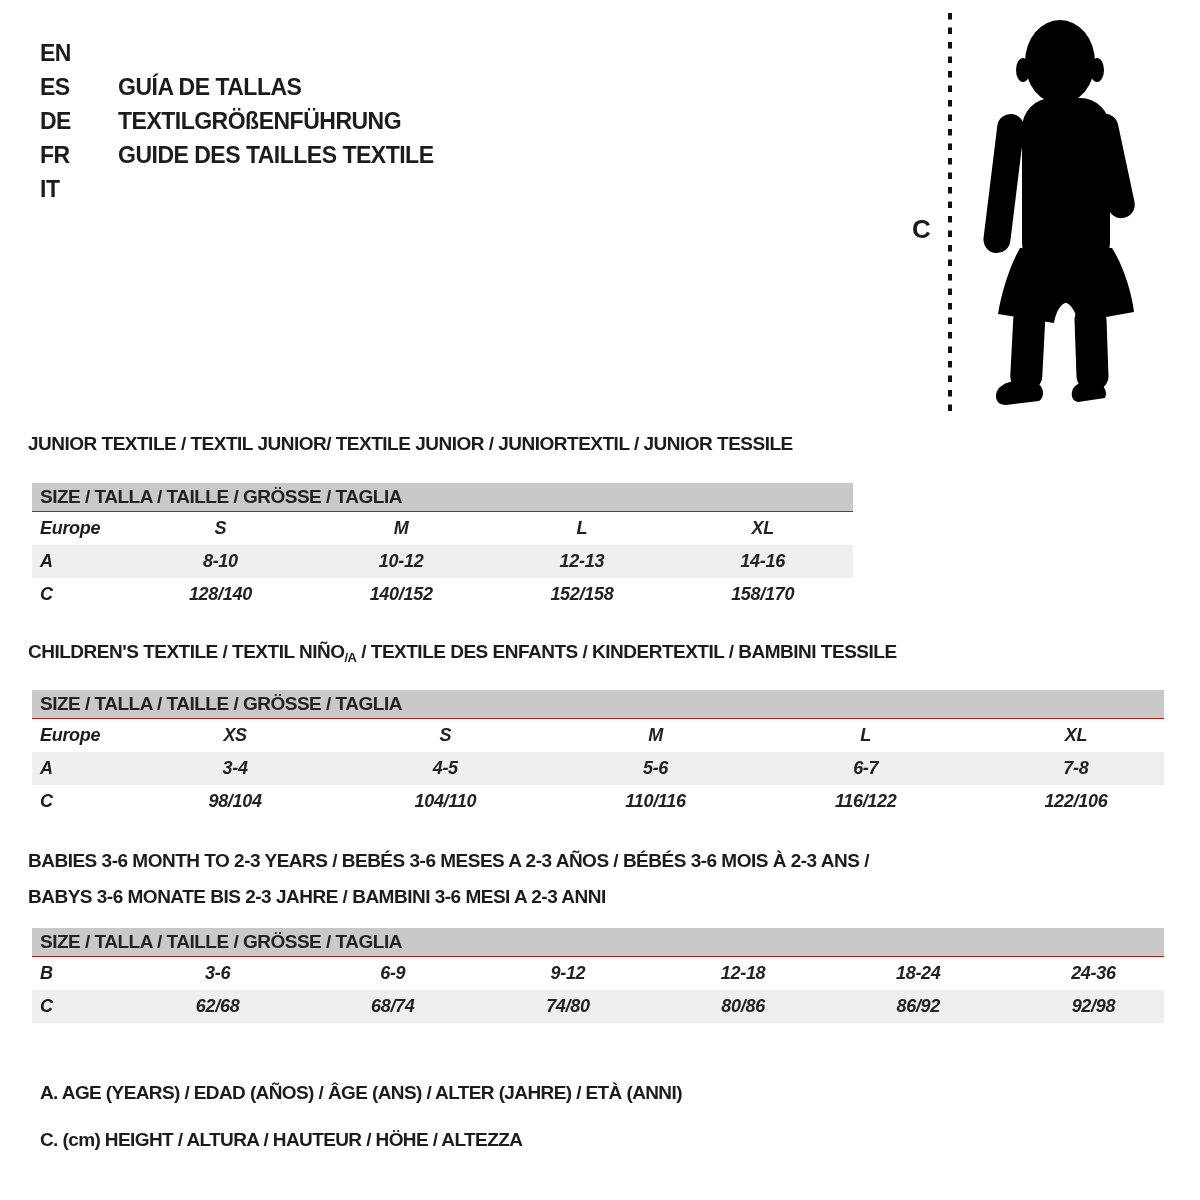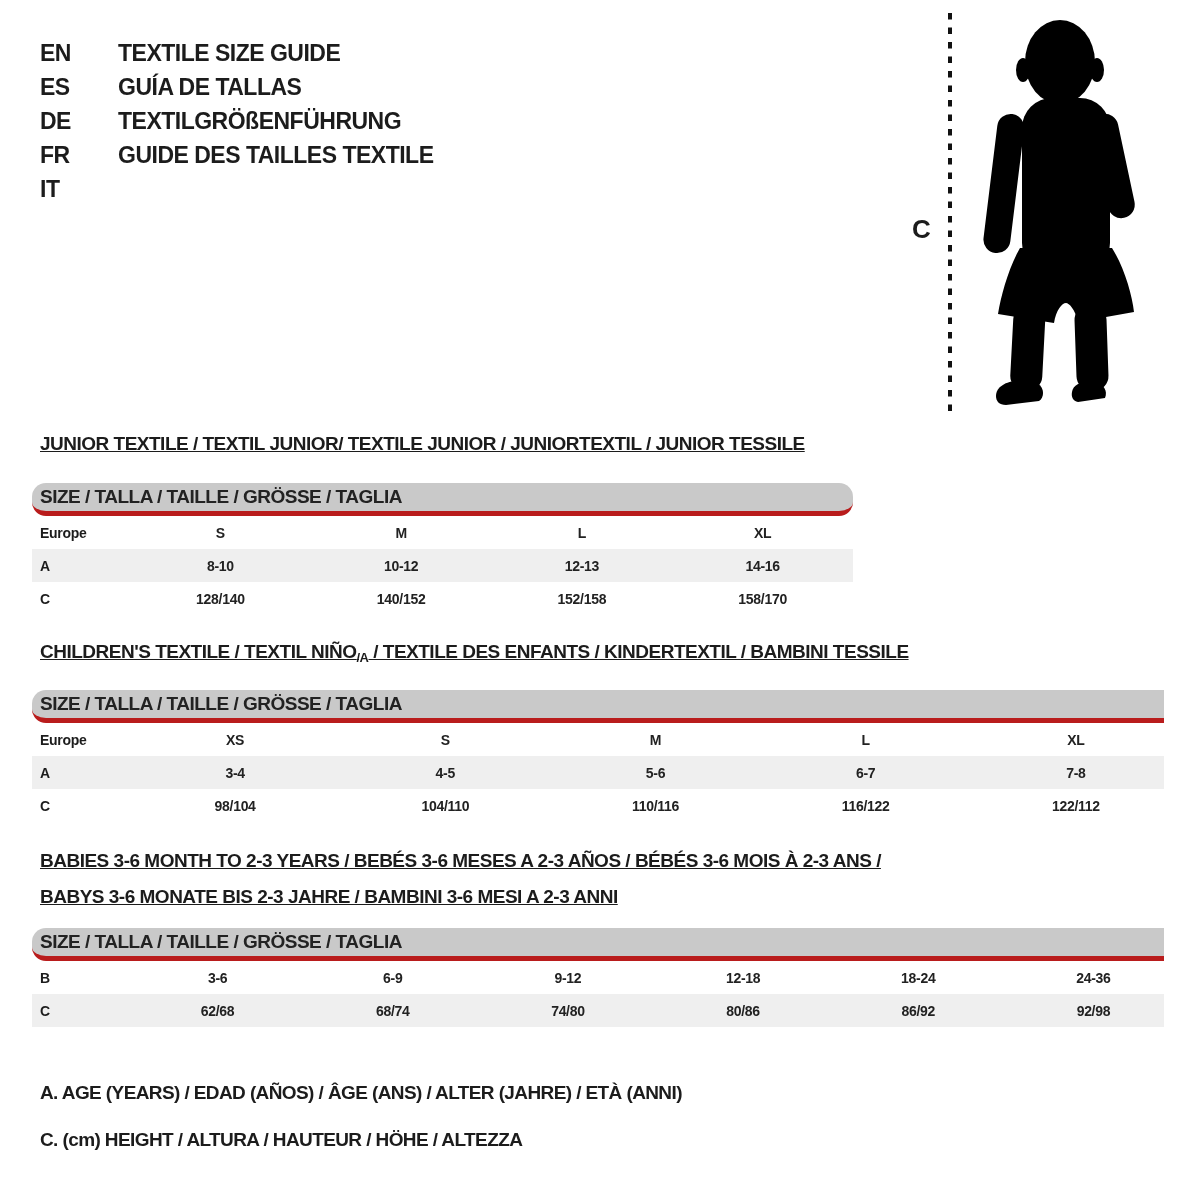--- a/index.html
+++ b/index.html
@@ -10,52 +10,51 @@
   }
   
   .lang-block{position:absolute;left:40px;top:36px;}
   .lang-row{display:grid;grid-template-columns:78px auto;height:34px;align-items:center;}
   .lang-code,.lang-title{font-size:23px;font-weight:bold;letter-spacing:-0.5px;white-space:nowrap;}
   
   .figure-svg{position:absolute;left:900px;top:8px;}
   .figure-c{position:absolute;left:912px;top:214px;font-size:26px;font-weight:bold;}
   
   .section-heading{
-    position:absolute;left:40px;font-size:19px;font-weight:bold;
-    letter-spacing:-0.5px;white-space:nowrap;text-decoration:underline;
+    position:absolute;left:28px;font-size:19px;font-weight:bold;
+    letter-spacing:-0.5px;white-space:nowrap;
   }
   .heading-line{line-height:36px;white-space:nowrap;}
   .sub-ab{font-size:13px;vertical-align:-4px;}
   
   .size-table{position:absolute;left:32px;}
   .size-head{
-    height:28px;background:#c9c9c9;border-bottom:5px solid #b91c1c;
+    height:28px;background:#c9c9c9;border-bottom:1px solid #b91c1c;
     display:flex;align-items:center;padding-left:8px;
-    font-size:19px;font-weight:bold;letter-spacing:-0.5px;color:#222;border-radius:14px;
+    font-size:19px;font-weight:bold;letter-spacing:-0.5px;color:#222;
   }
-  .t-row{display:grid;height:33px;align-items:center;font-size:14px;letter-spacing:-0.3px;}
+  .t-row{display:grid;height:33px;align-items:center;font-size:18px;letter-spacing:-0.3px;font-style:italic;}
   .cols-4{grid-template-columns:98px repeat(4,1fr);}
   .cols-5{grid-template-columns:98px repeat(5,1fr);}
   .cols-6{grid-template-columns:98px repeat(6,1fr);}
   .t-row .lbl{padding-left:8px;font-weight:bold;}
   .t-row .val{text-align:center;font-weight:bold;color:#222;}
   .striped{background:#efefef;}
   
   .legend{position:absolute;left:40px;top:1063px;}
   .legend-line{font-size:19px;font-weight:bold;letter-spacing:-0.6px;line-height:35px;white-space:nowrap;margin-top:12px;}
 </style>
 </head>
 <body>
 
 <div class="page">
 
   <div class="lang-block">
     <div class="lang-row">
       <span class="lang-code">EN</span>
-      <span class="lang-title">TEXTILE SIZE GUIDE</span>
     </div>
     <div class="lang-row">
       <span class="lang-code">ES</span>
       <span class="lang-title">GUÍA DE TALLAS</span>
     </div>
     <div class="lang-row">
       <span class="lang-code">DE</span>
       <span class="lang-title">TEXTILGRÖßENFÜHRUNG</span>
     </div>
     <div class="lang-row">
@@ -137,21 +136,21 @@
       <span class="val">5-6</span>
       <span class="val">6-7</span>
       <span class="val">7-8</span>
     </div>
     <div class="t-row cols-5">
       <span class="lbl">C</span>
       <span class="val">98/104</span>
       <span class="val">104/110</span>
       <span class="val">110/116</span>
       <span class="val">116/122</span>
-      <span class="val">122/112</span>
+      <span class="val">122/106</span>
     </div>
   </div>
 
   <div class="section-heading" style="top:843px;">
     <div class="heading-line">BABIES 3-6 MONTH TO 2-3 YEARS / BEBÉS 3-6 MESES A 2-3 AÑOS / BÉBÉS 3-6 MOIS À 2-3 ANS /</div>
     <div class="heading-line">BABYS 3-6 MONATE BIS 2-3 JAHRE / BAMBINI 3-6 MESI A 2-3 ANNI</div>
   </div>
 
   <div class="size-table" style="top:928px;width:1149px;">
     <div class="size-head">

